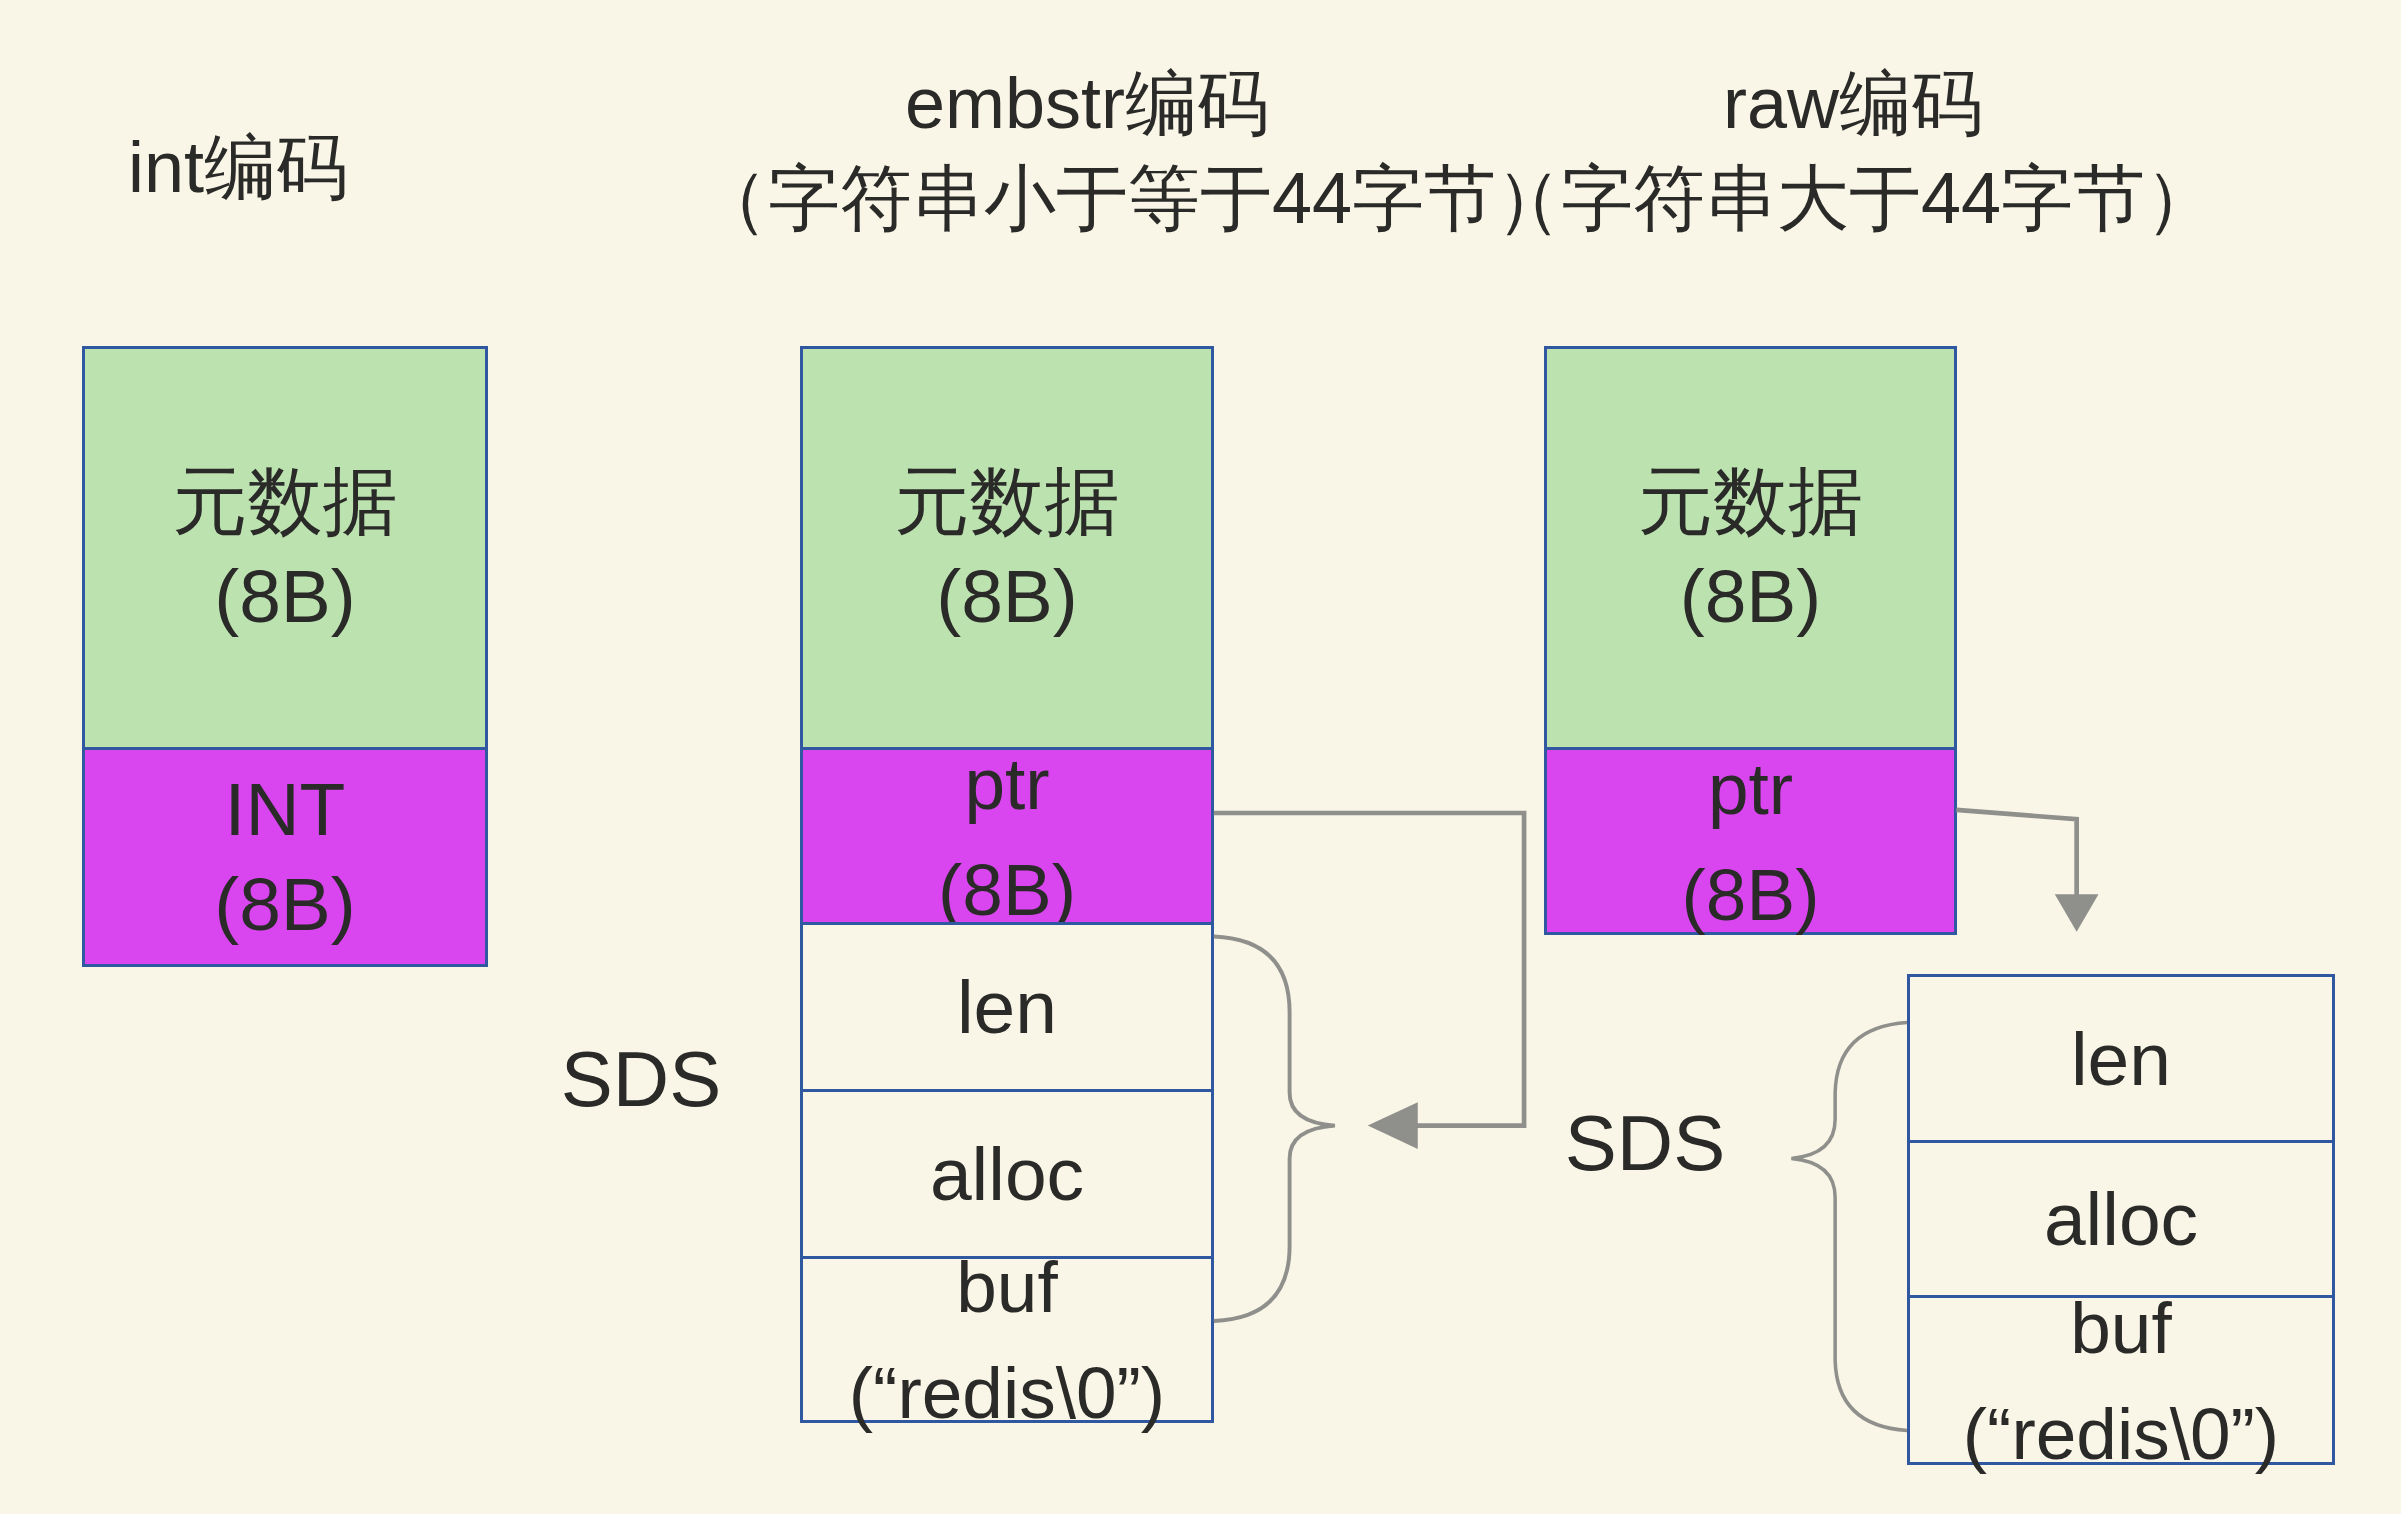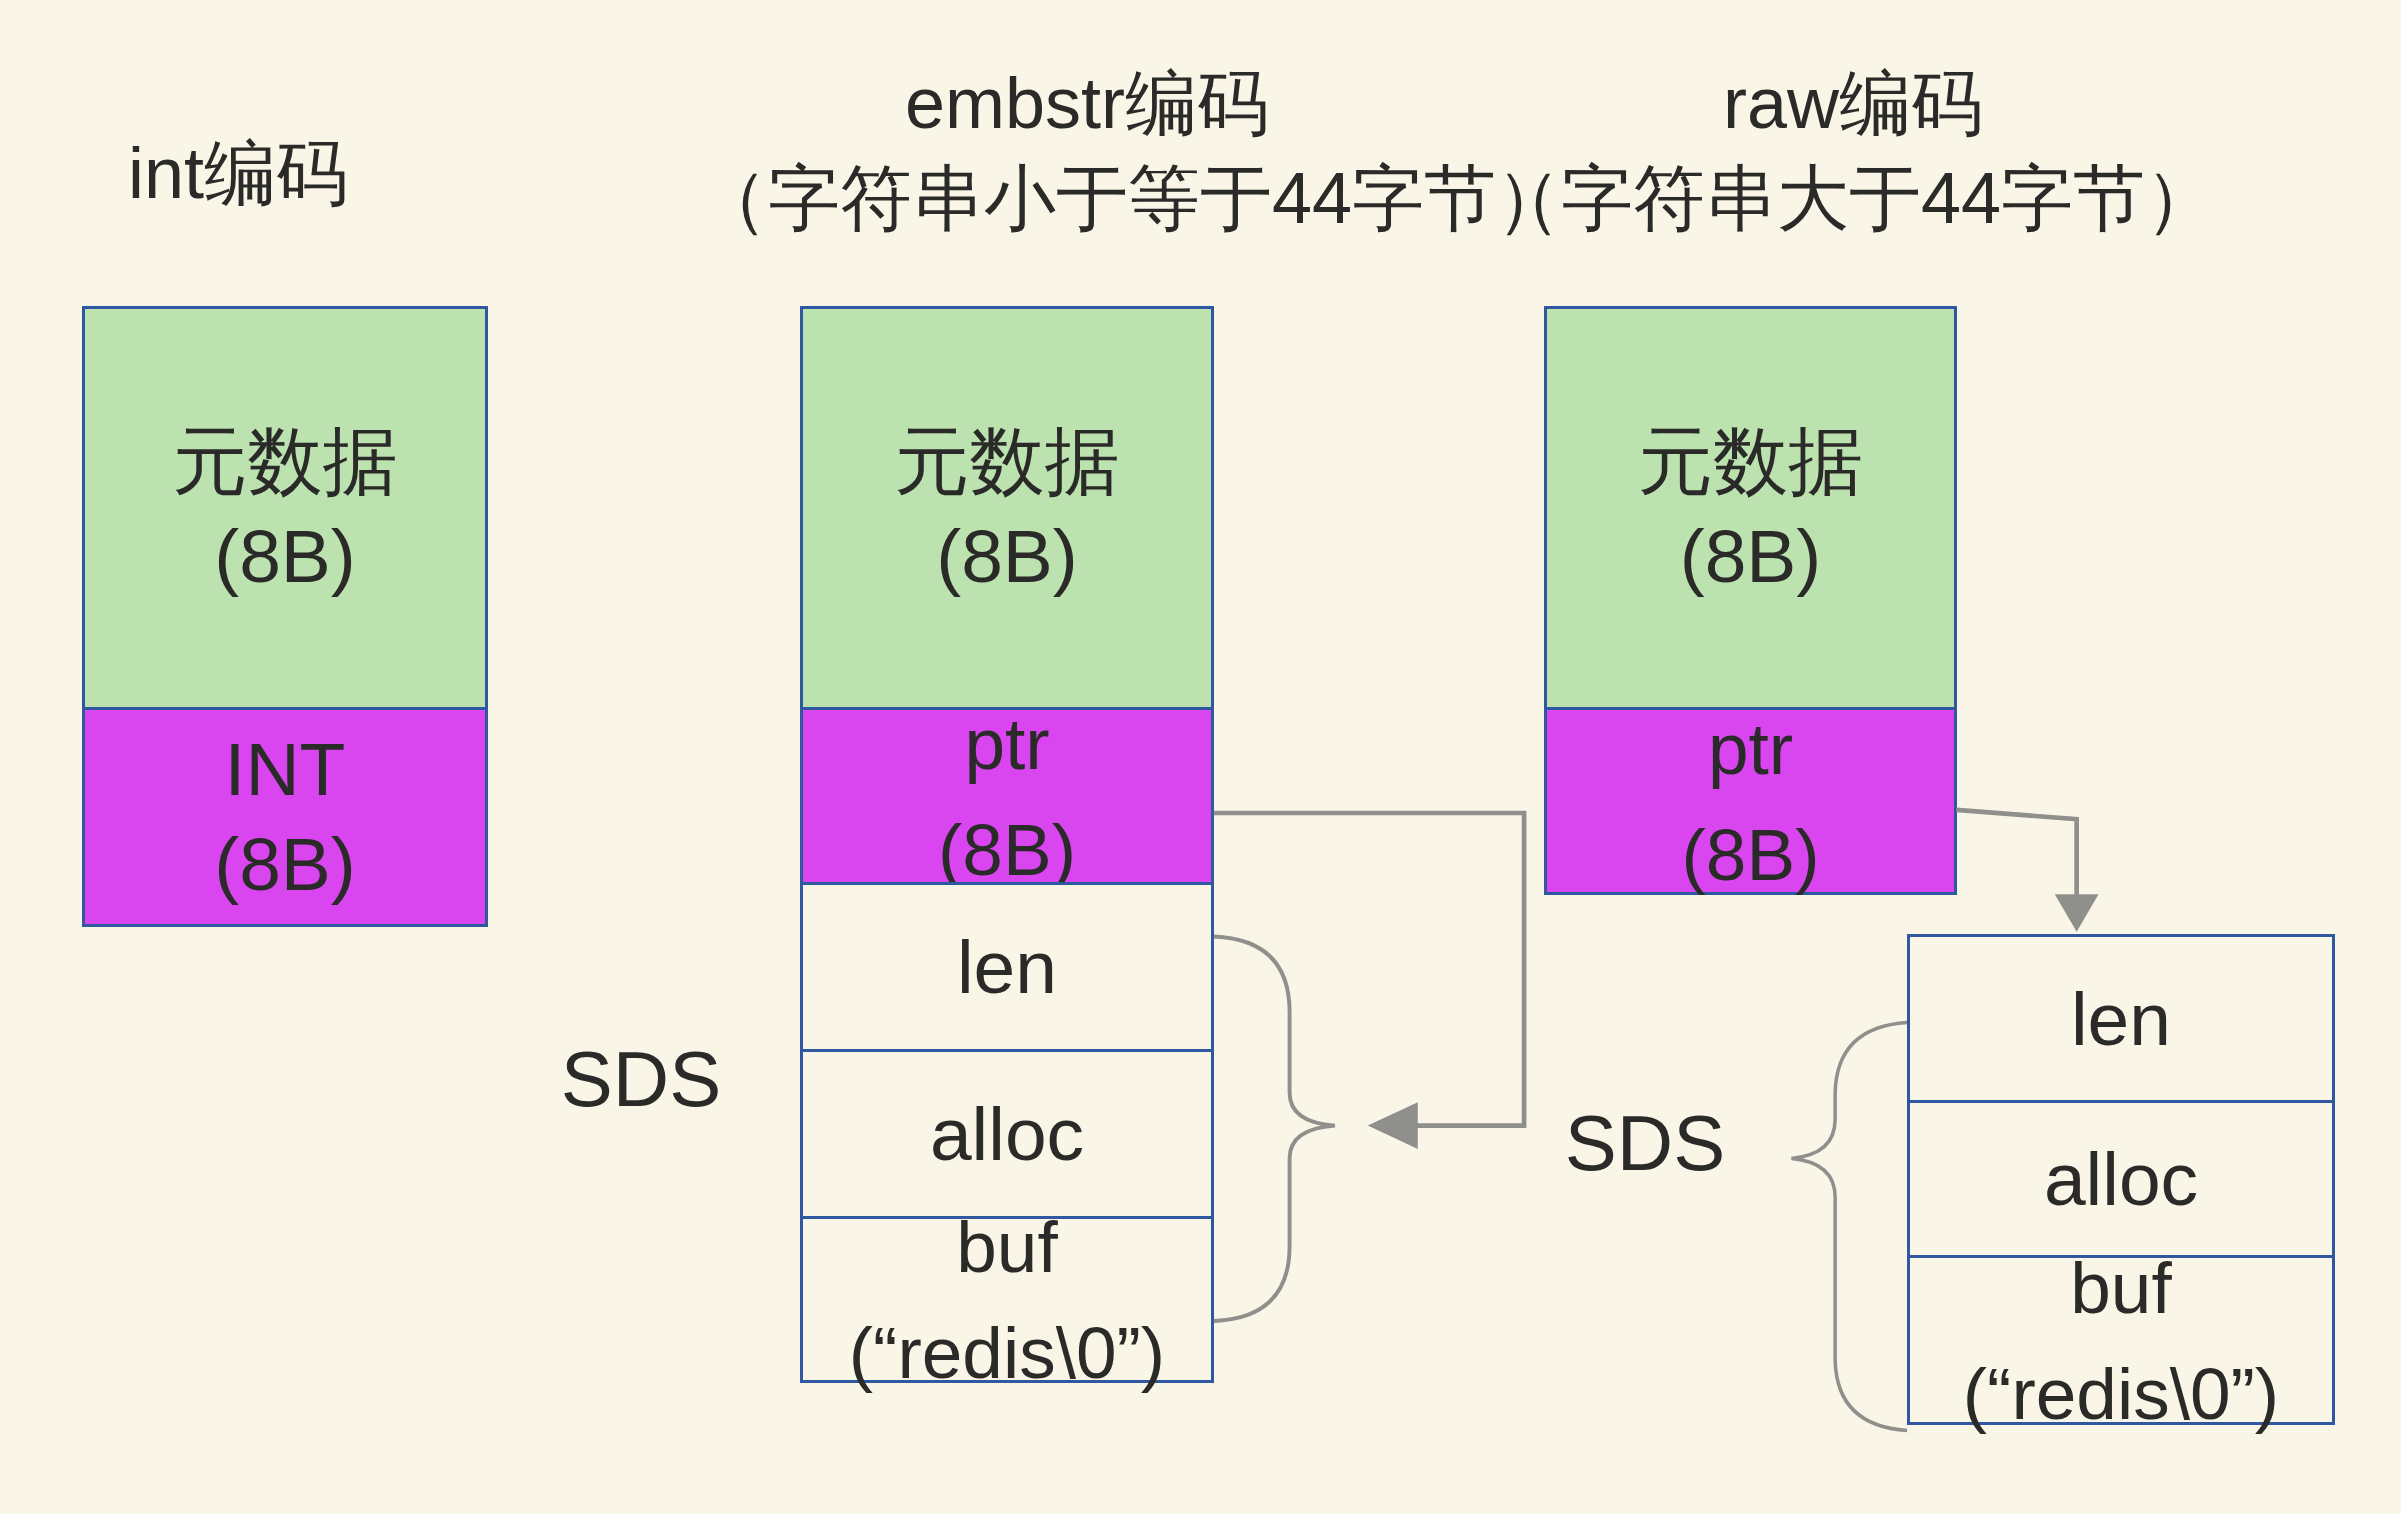--- a/index.html
+++ b/index.html
@@ -8,41 +8,41 @@
     font-family:"Liberation Sans",sans-serif;color:#2A2A28;overflow:hidden;
   }
   .title{
     position:absolute;text-align:center;font-size:72px;line-height:95px;
     color:#2A2A28;white-space:nowrap;
   }
   .title .tline{display:block;}
   .cell{
     position:absolute;box-sizing:border-box;border:3.9px solid #3058A0;
     display:flex;flex-direction:column;align-items:center;justify-content:center;
-    text-align:right;font-size:75px;line-height:95px;color:#2A2A28;
+    text-align:right;font-size:75px;line-height:95px;color:#2A2A28;margin-top:40px;
   }
   .cell.tightlines{line-height:83px;font-size:73px;gap:23px;}
   .green{background:#BCE2B0;}
   .yellow{background:#d946ef;}
   .plain{background:#F9F6E7;}
   .sds-label{
     position:absolute;text-align:center;font-size:78px;line-height:78px;
     color:#2A2A28;
   }
   svg.overlay{position:absolute;left:0;top:0;pointer-events:none;}
   .connector{stroke:#8F8F8C;stroke-width:6;fill:none;}
   .brace{stroke:#8F8F8C;stroke-width:5;fill:none;}
   .arrowhead{fill:#8F8F8C;stroke:none;}
 </style>
 </head>
 <body>
 
 <div class="page">
 
-  <div class="title" style="left:74px;top:126px;width:328px;">
+  <div class="title" style="left:74px;top:120px;width:328px;">
     <span class="tline">int编码</span>
   </div>
 
   <div class="title" style="left:696px;top:56px;width:782px;">
     <span class="tline">embstr编码</span>
     <span class="tline">（字符串小于等于44字节）</span>
   </div>
 
   <div class="title" style="left:1462px;top:56px;width:782px;">
     <span class="tline">raw编码</span>

